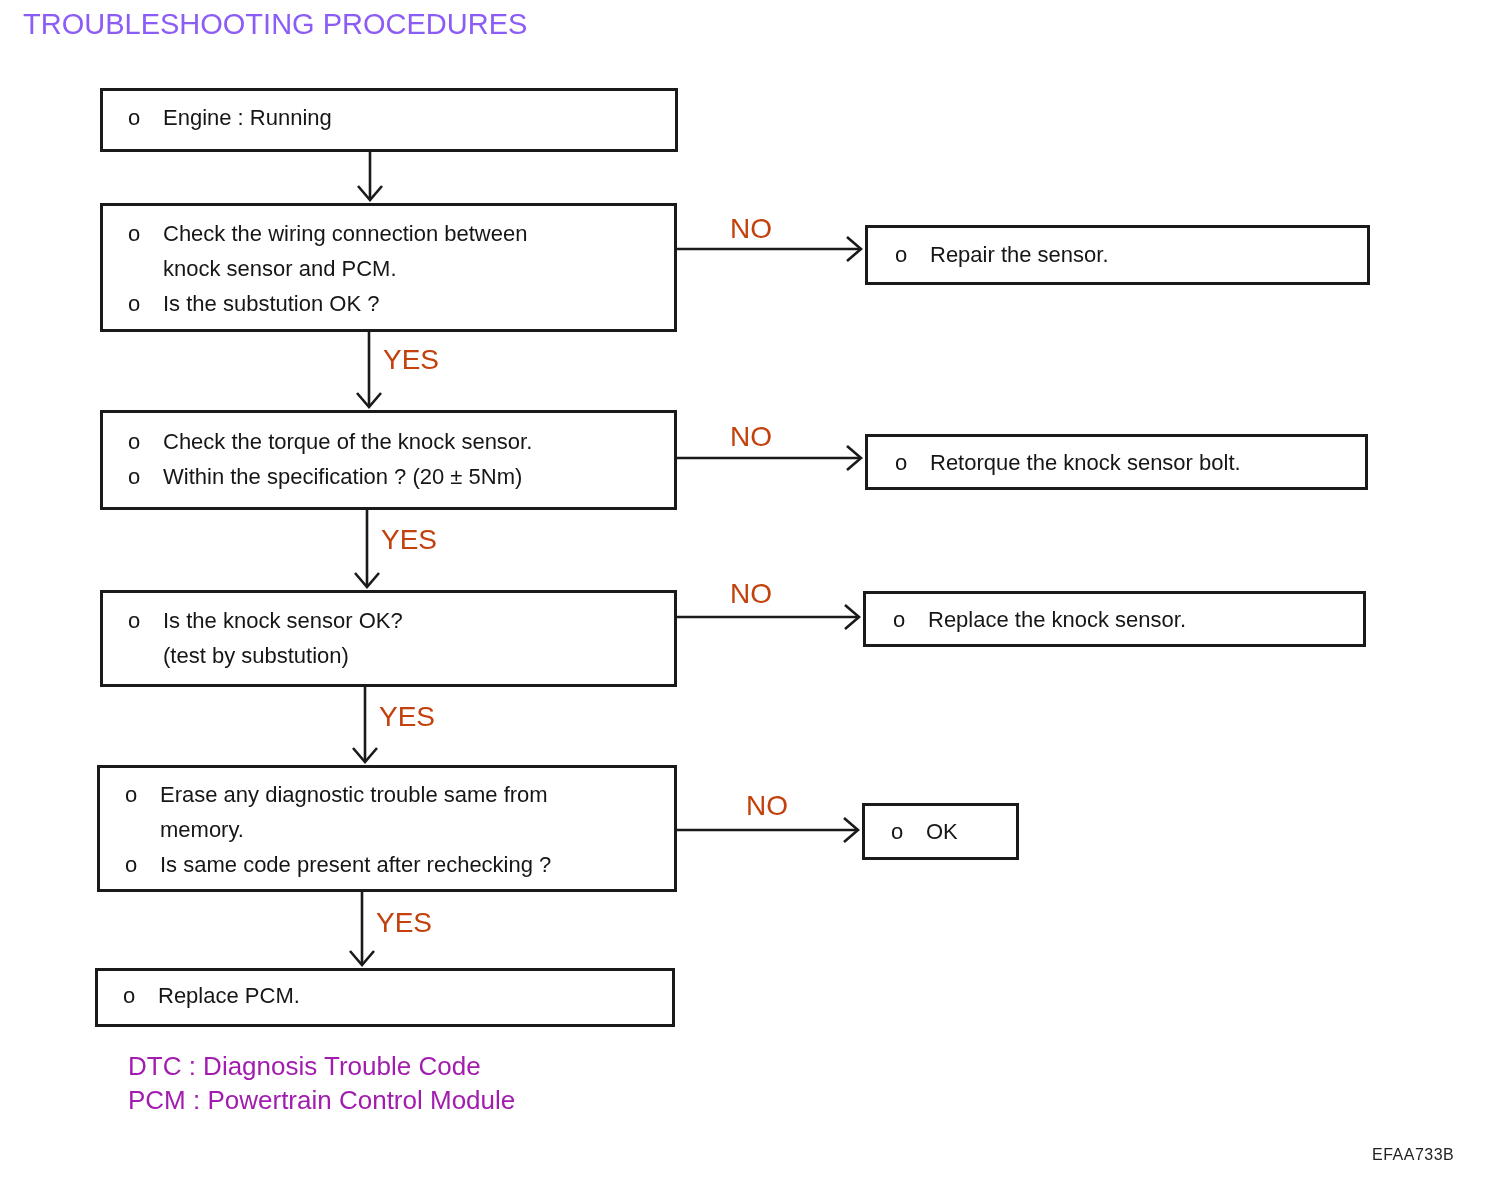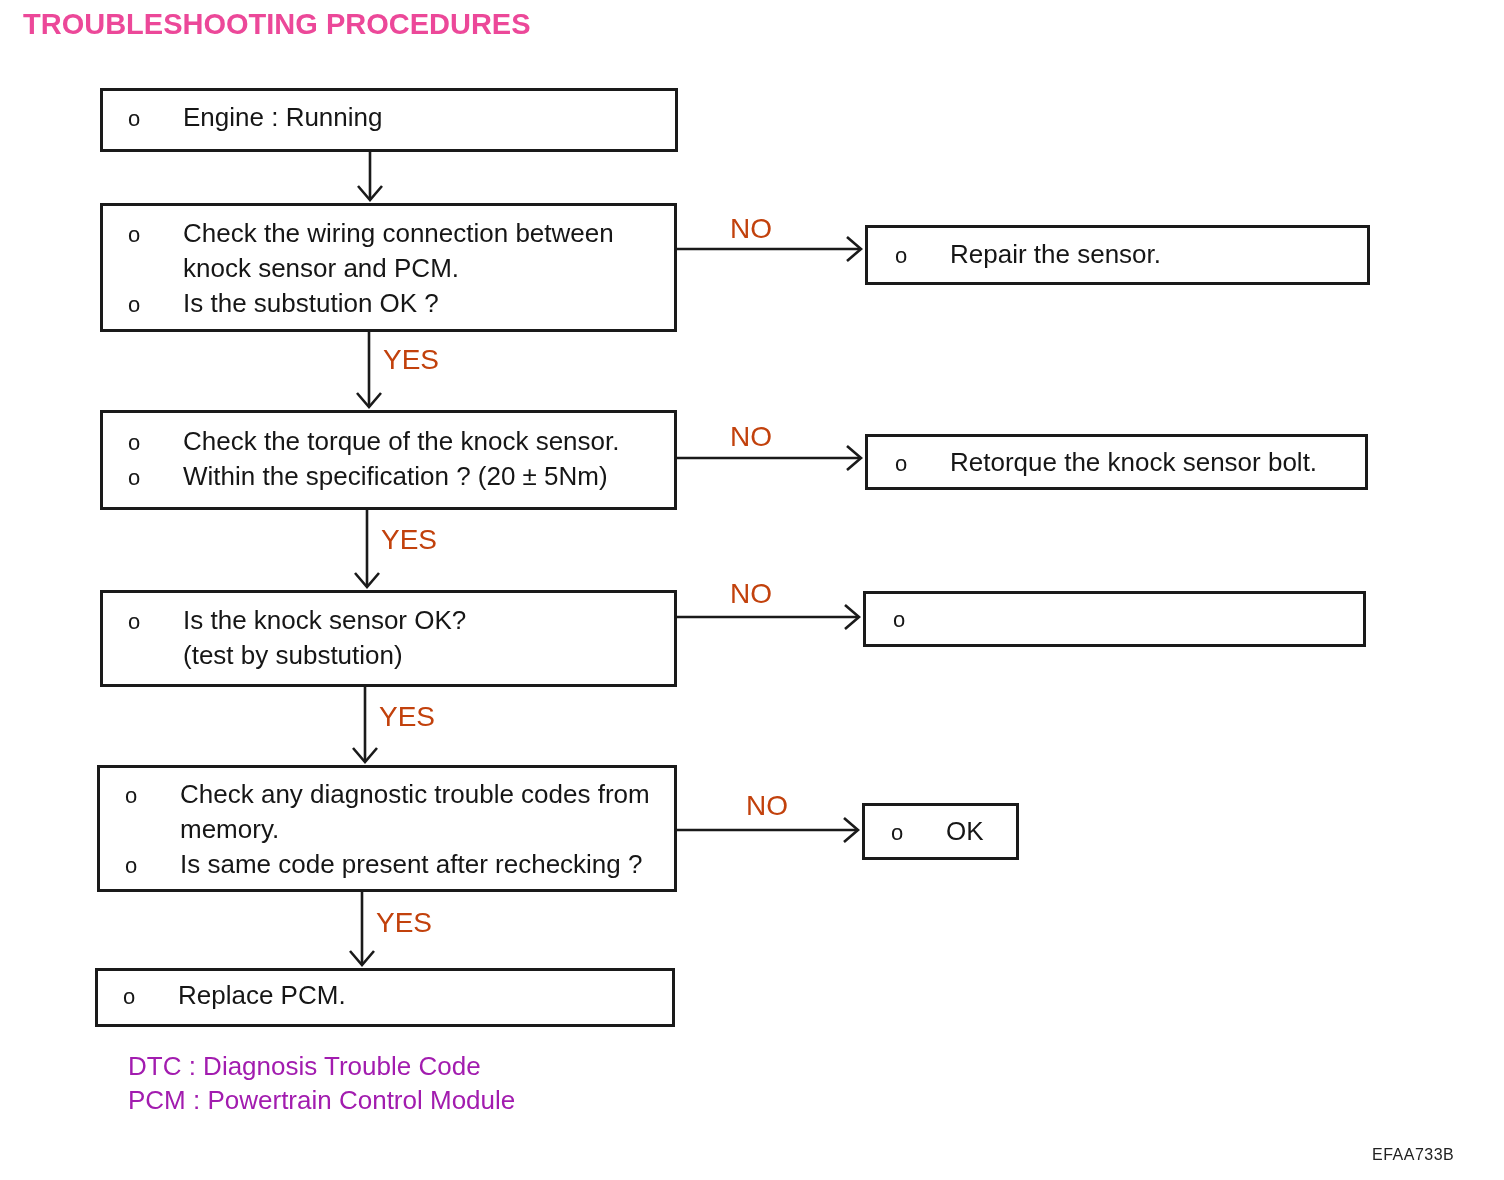--- a/index.html
+++ b/index.html
@@ -2,30 +2,30 @@
 <html><head>
 <meta charset="utf-8">
 <style>
   html,body{margin:0;padding:0;background:#fff;}
   #page{
     position:relative;width:1504px;height:1180px;background:#fff;overflow:hidden;
     font-family:"Liberation Sans", sans-serif;color:#1a1a1a;
   }
   .page-title{
     position:absolute;left:23px;top:8px;
-    font-size:29px;font-weight:700;letter-spacing:0px;color:#ec4899;
+    font-size:29px;font-weight:400;letter-spacing:0px;color:#8b5cf6;
     transform:scaleY(1.02);
   }
   .fbox{
     position:absolute;background:#fff;border:3px solid #1a1a1a;
     box-sizing:border-box;padding-left:25px;padding-right:6px;
   }
   .bl{display:flex;align-items:baseline;height:35px;line-height:35px;white-space:nowrap;}
   .bu{display:inline-block;width:35px;font-size:22px;color:#161616;flex:0 0 35px;}
-  .tx{font-size:26px;color:#161616;margin-left:20px;}
+  .tx{font-size:22px;color:#161616;}
   .edge-label{
     position:absolute;font-size:28px;color:#c2410c;white-space:nowrap;
   }
   #connectors{position:absolute;left:0;top:0;}
   .legend-line{position:absolute;left:128px;font-size:26px;color:#a21caf;white-space:nowrap;}
   .figure-code{
     position:absolute;left:1372px;top:1146px;font-size:16px;font-weight:400;
     letter-spacing:0.5px;color:#222;
   }
 </style>
@@ -115,21 +115,21 @@
     </div>
     <div class="bl">
       <span class="bu"></span>
       <span class="tx">(test by substution)</span>
     </div>
   </div>
 
   <div class="fbox" style="left:97px;top:765px;width:580px;height:127px;padding-top:9px">
     <div class="bl">
       <span class="bu">o</span>
-      <span class="tx">Check any diagnostic trouble codes from</span>
+      <span class="tx">Erase any diagnostic trouble same from</span>
     </div>
     <div class="bl">
       <span class="bu"></span>
       <span class="tx">memory.</span>
     </div>
     <div class="bl">
       <span class="bu">o</span>
       <span class="tx">Is same code present after rechecking ?</span>
     </div>
   </div>
@@ -151,20 +151,21 @@
   <div class="fbox" style="left:865px;top:434px;width:503px;height:56px;padding-top:8px;padding-left:27px">
     <div class="bl">
       <span class="bu">o</span>
       <span class="tx">Retorque the knock sensor bolt.</span>
     </div>
   </div>
 
   <div class="fbox" style="left:863px;top:591px;width:503px;height:56px;padding-top:8px;padding-left:27px">
     <div class="bl">
       <span class="bu">o</span>
+      <span class="tx">Replace the knock sensor.</span>
     </div>
   </div>
 
   <div class="fbox" style="left:862px;top:803px;width:157px;height:57px;padding-top:8px;padding-left:26px">
     <div class="bl">
       <span class="bu">o</span>
       <span class="tx">OK</span>
     </div>
   </div>
 

